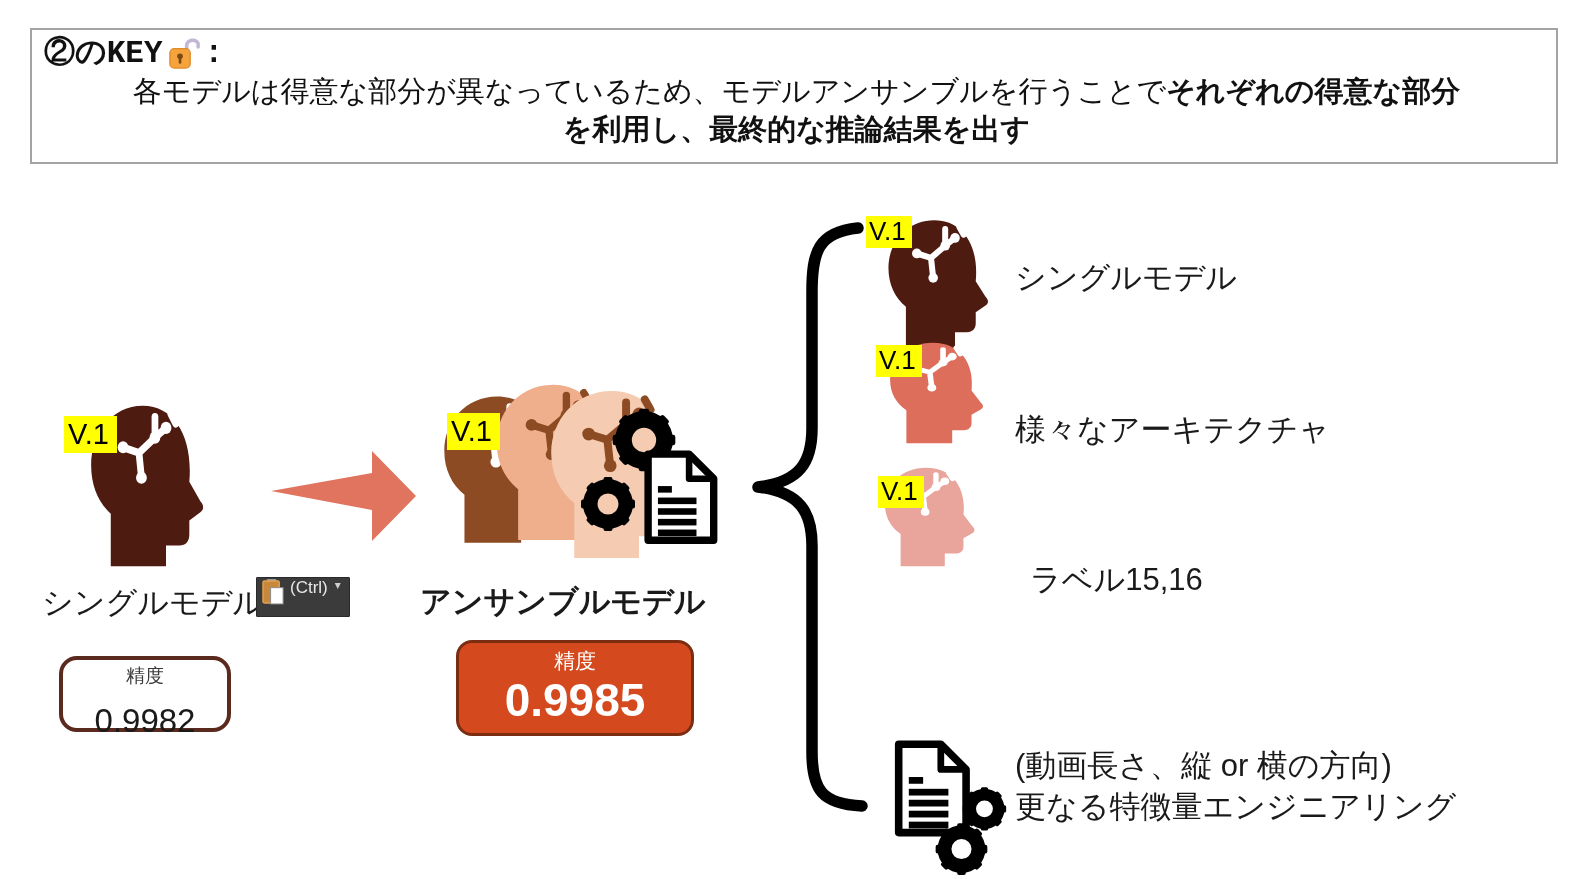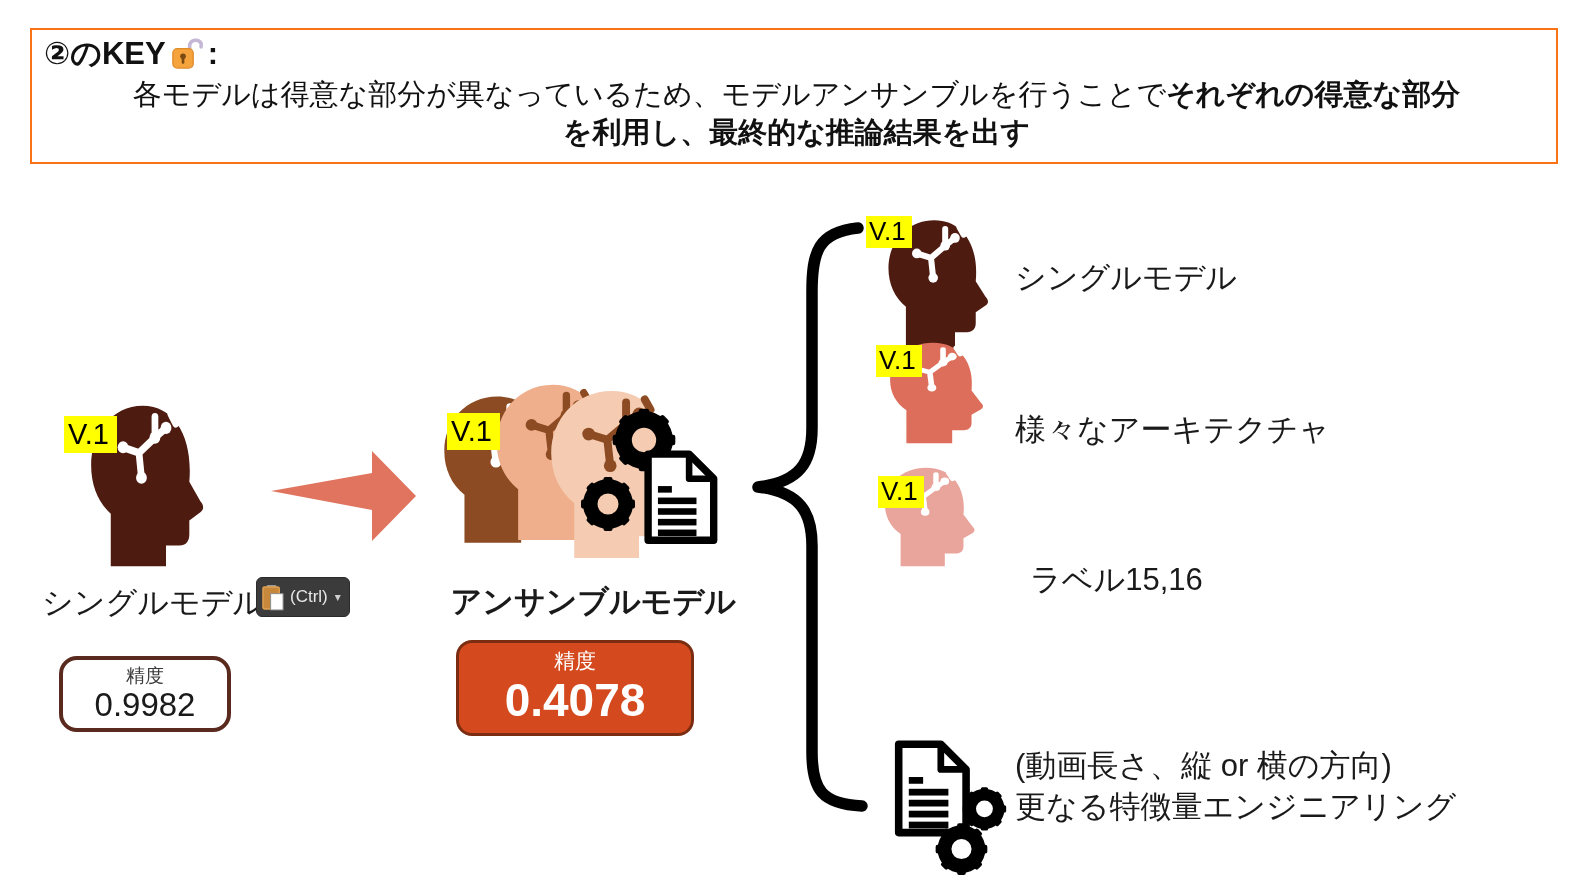--- a/index.html
+++ b/index.html
@@ -6,55 +6,56 @@
   .stage{
     position:relative;width:1592px;height:879px;background:#ffffff;overflow:hidden;
     font-family:"Liberation Sans","DejaVu Sans",sans-serif;color:#111;
   }
   .abs{position:absolute;}
   .b{font-weight:bold;}
 
   
   .header-box{
     position:absolute;left:30px;top:28px;width:1528px;height:136px;
-    border:2px solid #f97316;background:#fff;box-sizing:border-box;
+    border:2px solid #a3a3a3;background:#fff;box-sizing:border-box;
     padding:3px 7px 0 12px;
+    font-family:Liberation Mono, monospace;
   }
   .title-line{font-size:31px;font-weight:bold;line-height:42px;display:flex;align-items:center;gap:6px;}
   .body-line{font-size:29px;line-height:38px;white-space:nowrap;text-align:center;}
 
   
   .vtag{
     position:absolute;font-size:29px;line-height:1.05;color:#000;
     padding:3px 8px 4px 4px;z-index:6;
   }
   .vtag.sm{font-size:26px;padding:2px 6px 3px 3px;}
 
   
   .label-lg{font-size:31px;white-space:nowrap;color:#1a1a1a;}
-  .label-lg.center{text-align:right;}
+  .label-lg.center{text-align:left;}
 
   
   .badge-white{
     position:absolute;left:59px;top:656px;width:172px;height:76px;
     border:4px solid #5A2A1E;border-radius:18px;background:#fff;text-align:center;box-sizing:border-box;
   }
   .badge-white .cap{font-size:19px;color:#3a3a3a;margin-top:5px;line-height:22px;}
-  .badge-white .val{font-size:33px;color:#1a1a1a;line-height:36px;}
+  .badge-white .val{font-size:33px;color:#1a1a1a;line-height:36px;margin-top:16px;}
   .badge-orange{
     position:absolute;left:456px;top:640px;width:238px;height:96px;
     border:3px solid #7B2D12;border-radius:16px;text-align:center;box-sizing:border-box;color:#fff;
   }
   .badge-orange .cap{font-size:21px;margin-top:5px;line-height:26px;}
   .badge-orange .val{font-size:46px;font-weight:bold;line-height:52px;}
 
   
   .paste-popup{
     position:absolute;left:256px;top:577px;height:38px;background:#3b3b3b;border:1px solid #2a2a2a;
-    display:flex;align-items:center;gap:5px;padding:0 8px 0 5px;z-index:9;border-radius:6px;
+    display:flex;gap:5px;padding:0 8px 0 5px;z-index:9;border-radius:1px;
     color:#e8e8e8;font-size:17px;
   }
   .paste-popup .arrow{font-size:12px;color:#cfcfcf;margin-left:2px;}
 
   .branch-text{position:absolute;font-size:31px;color:#1a1a1a;white-space:nowrap;line-height:40px;}
   .branch-text.bold{font-weight:normal;}
 
   svg{display:block;overflow:visible;}
 </style>
 </head>
@@ -157,21 +158,21 @@
     </g>
     <use href="#gearG" transform="translate(170,124) scale(0.50)"></use>
     <use href="#gearG" transform="translate(206,60) scale(0.58)"></use>
     <use href="#docG" transform="translate(206,70) scale(0.82)"></use>
   </svg>
   <div class="vtag" style="left: 447px; top: 413px; background-color: rgb(255, 255, 0);">V.1</div>
   <div class="label-lg b center abs" style="left:420px;top:581px;width:316px">アンサンブルモデル</div>
 
   <div class="badge-orange" style="background-color: rgb(212, 74, 30);">
     <div class="cap">精度</div>
-    <div class="val">0.4078</div>
+    <div class="val">0.9985</div>
   </div>
 
   <svg class="abs" style="left:735px;top:215px" width="150" height="600" viewBox="0 0 150 600">
     <path d="M123,13 C83,17 77,37 77,77 L77,213 C77,247 65,267 23,272 C65,277 77,297 77,331 L77,537 C77,575 87,589 127,591" fill="none" stroke="#000" stroke-width="11.5" stroke-linecap="round" stroke-linejoin="round"></path>
   </svg>
 
   <svg class="abs" style="left:883px;top:218px" width="120" height="133" viewBox="0 0 110 120" preserveAspectRatio="none">
     <use href="#headG" fill="#4E1B10"></use>
     <use href="#circuitG" stroke="#fff" fill="#fff" stroke-width="5.5"></use>
   </svg>

